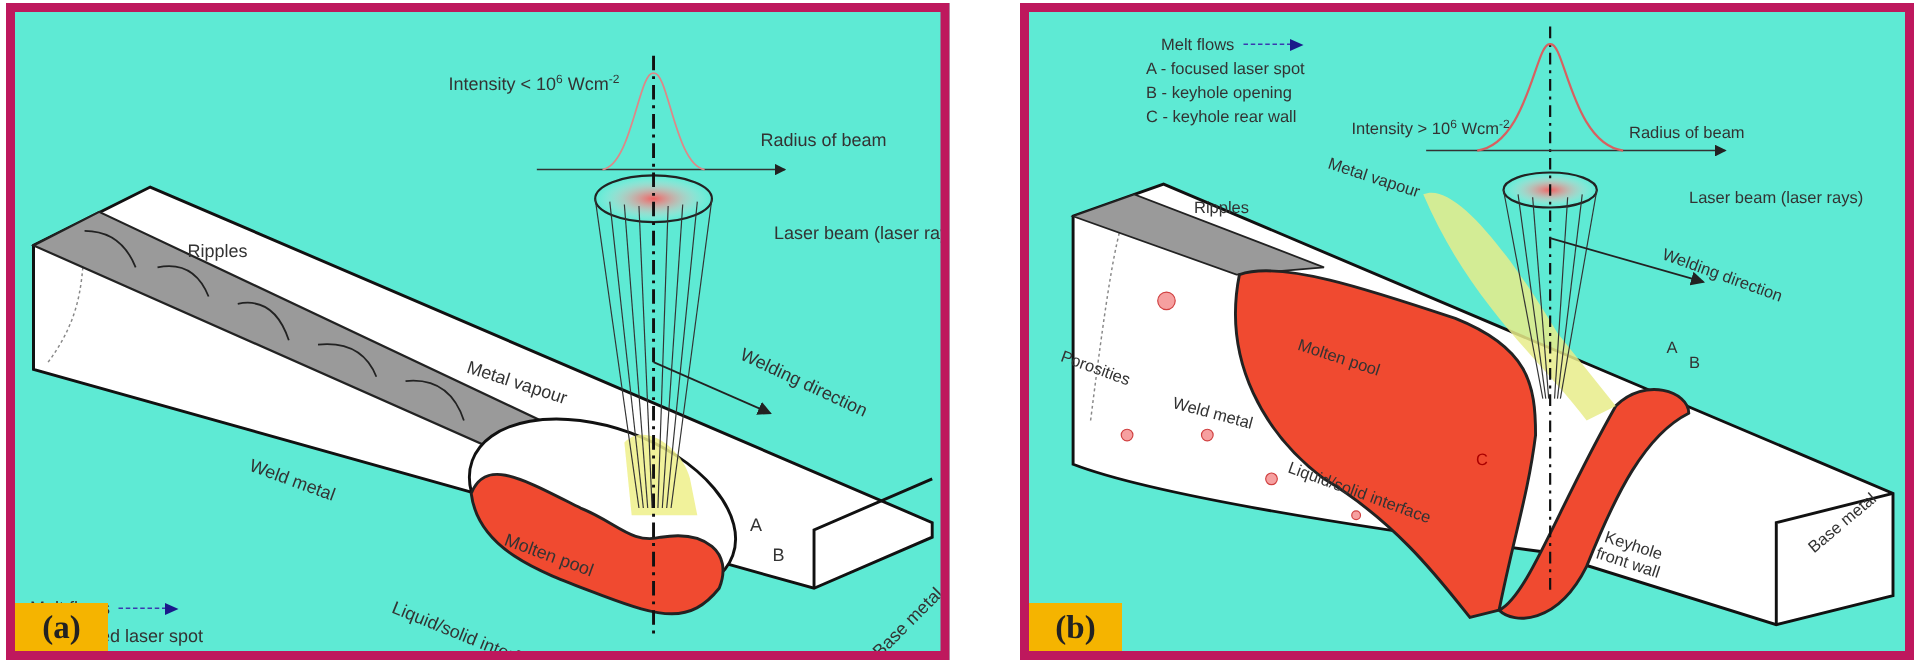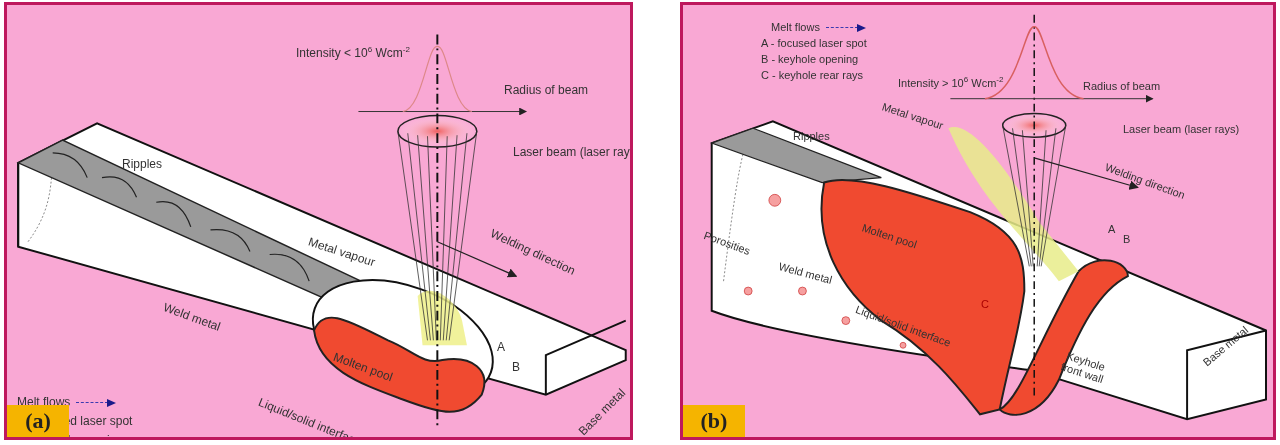--- a/index.html
+++ b/index.html
@@ -1,17 +1,17 @@
 <!DOCTYPE html>
 <html><head>
 <meta charset="utf-8">
 <style>
   html,body{margin:0;padding:0;background:#fff;}
   body{width:1280px;height:445px;position:relative;overflow:hidden;font-family:"Liberation Sans",sans-serif;}
-  .panel{position:absolute;top:2px;height:438px;border:3px solid #be185d;box-sizing:border-box;background:#f9a8d4;overflow:hidden;}
+  .panel{position:absolute;top:2px;height:438px;border:6px solid #be185d;box-sizing:border-box;background:#5eead4;overflow:hidden;}
   #panel-a{left:4px;width:629px;}
   #panel-b{left:680px;width:596px;}
   .panel svg{position:absolute;left:0;top:0;width:100%;height:100%;}
   .badge{position:absolute;left:0;bottom:0;width:62px;height:32px;background:#f5b400;color:#222;font-family:"Liberation Serif",serif;font-weight:bold;font-size:22px;line-height:32px;text-align:center;}
   .lbl{position:absolute;font-size:12px;color:#333;white-space:nowrap;}
   .legend{position:absolute;font-size:12px;color:#333;line-height:19px;}
   .legend .row{white-space:nowrap;}
   .arrow-dash{display:inline-block;vertical-align:middle;width:40px;height:8px;margin-left:6px;position:relative;}
   .arrow-dash:before{content:"";position:absolute;left:0;right:8px;top:3px;border-top:1.5px dashed #3a3ab0;}
   .arrow-dash:after{content:"";position:absolute;right:0;top:0;border-left:9px solid #1a1a8a;border-top:4px solid transparent;border-bottom:4px solid transparent;}
@@ -130,21 +130,21 @@
         <circle cx="120" cy="290" r="4"></circle>
         <circle cx="164" cy="320" r="4"></circle>
         <circle cx="222" cy="345" r="3"></circle>
     </g>
   </svg>
 
   <div class="legend" style="left:78px;top:14px;line-height:16px;font-size:11px;">
     <div class="row" style="padding-left:10px;"><span>Melt flows</span><span class="arrow-dash"></span></div>
     <div class="row">A - focused laser spot</div>
     <div class="row">B - keyhole opening</div>
-    <div class="row">C - keyhole rear rays</div>
+    <div class="row">C - keyhole rear wall</div>
   </div>
   <div class="lbl" style="left:215px;top:70px;font-size:11px;"><span>Intensity &gt; 10</span><sup>6</sup><span> Wcm</span><sup>-2</sup></div>
   <div class="lbl" style="left:400px;top:75px;font-size:11px;">Radius of beam</div>
   <div class="lbl" style="left:440px;top:118px;font-size:11px;">Laser beam (laser rays)</div>
   <div class="lbl" style="left:110px;top:125px;font-size:11px;">Ripples</div>
   <div class="lbl" style="left:198px;top:105px;font-size:11px;transform:rotate(18deg);">Metal vapour</div>
   <div class="lbl" style="left:420px;top:170px;font-size:11px;transform:rotate(20deg);">Welding direction</div>
   <div class="lbl" style="left:20px;top:232px;font-size:11px;transform:rotate(20deg);">Porosities</div>
   <div class="lbl" style="left:95px;top:262px;font-size:11px;transform:rotate(15deg);">Weld metal</div>
   <div class="lbl" style="left:178px;top:225px;font-size:11px;transform:rotate(18deg);">Molten pool</div>

